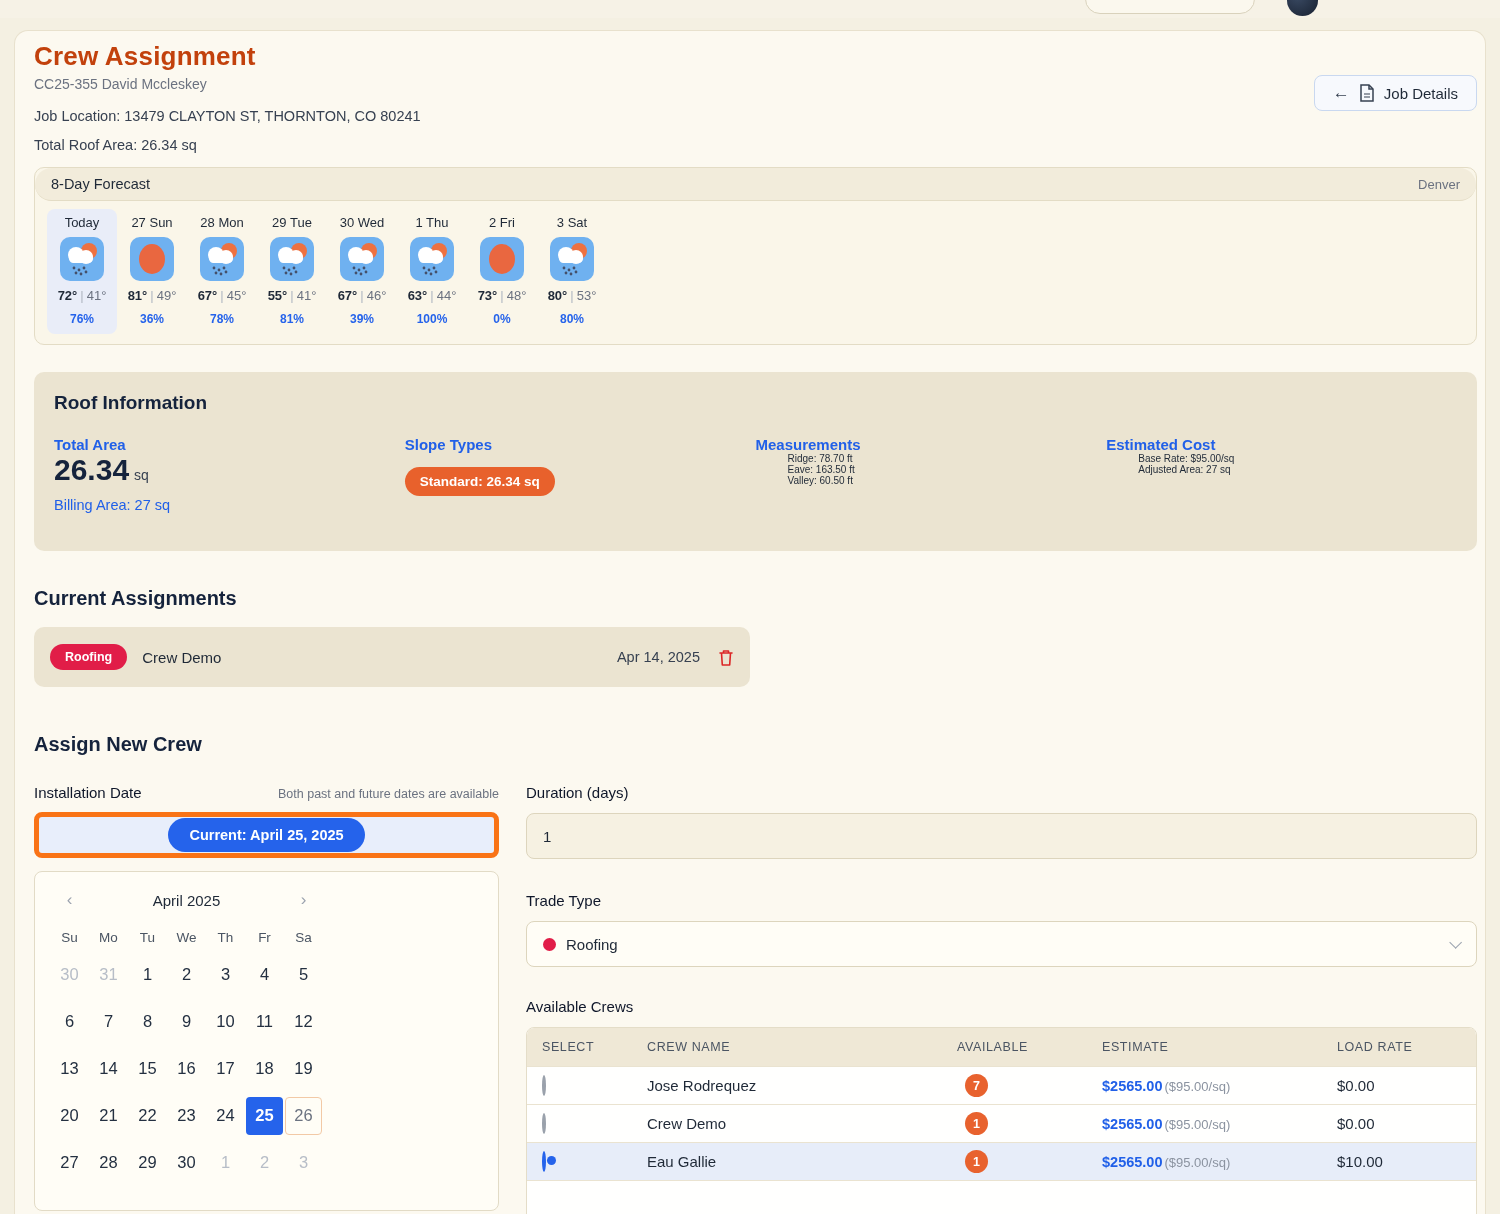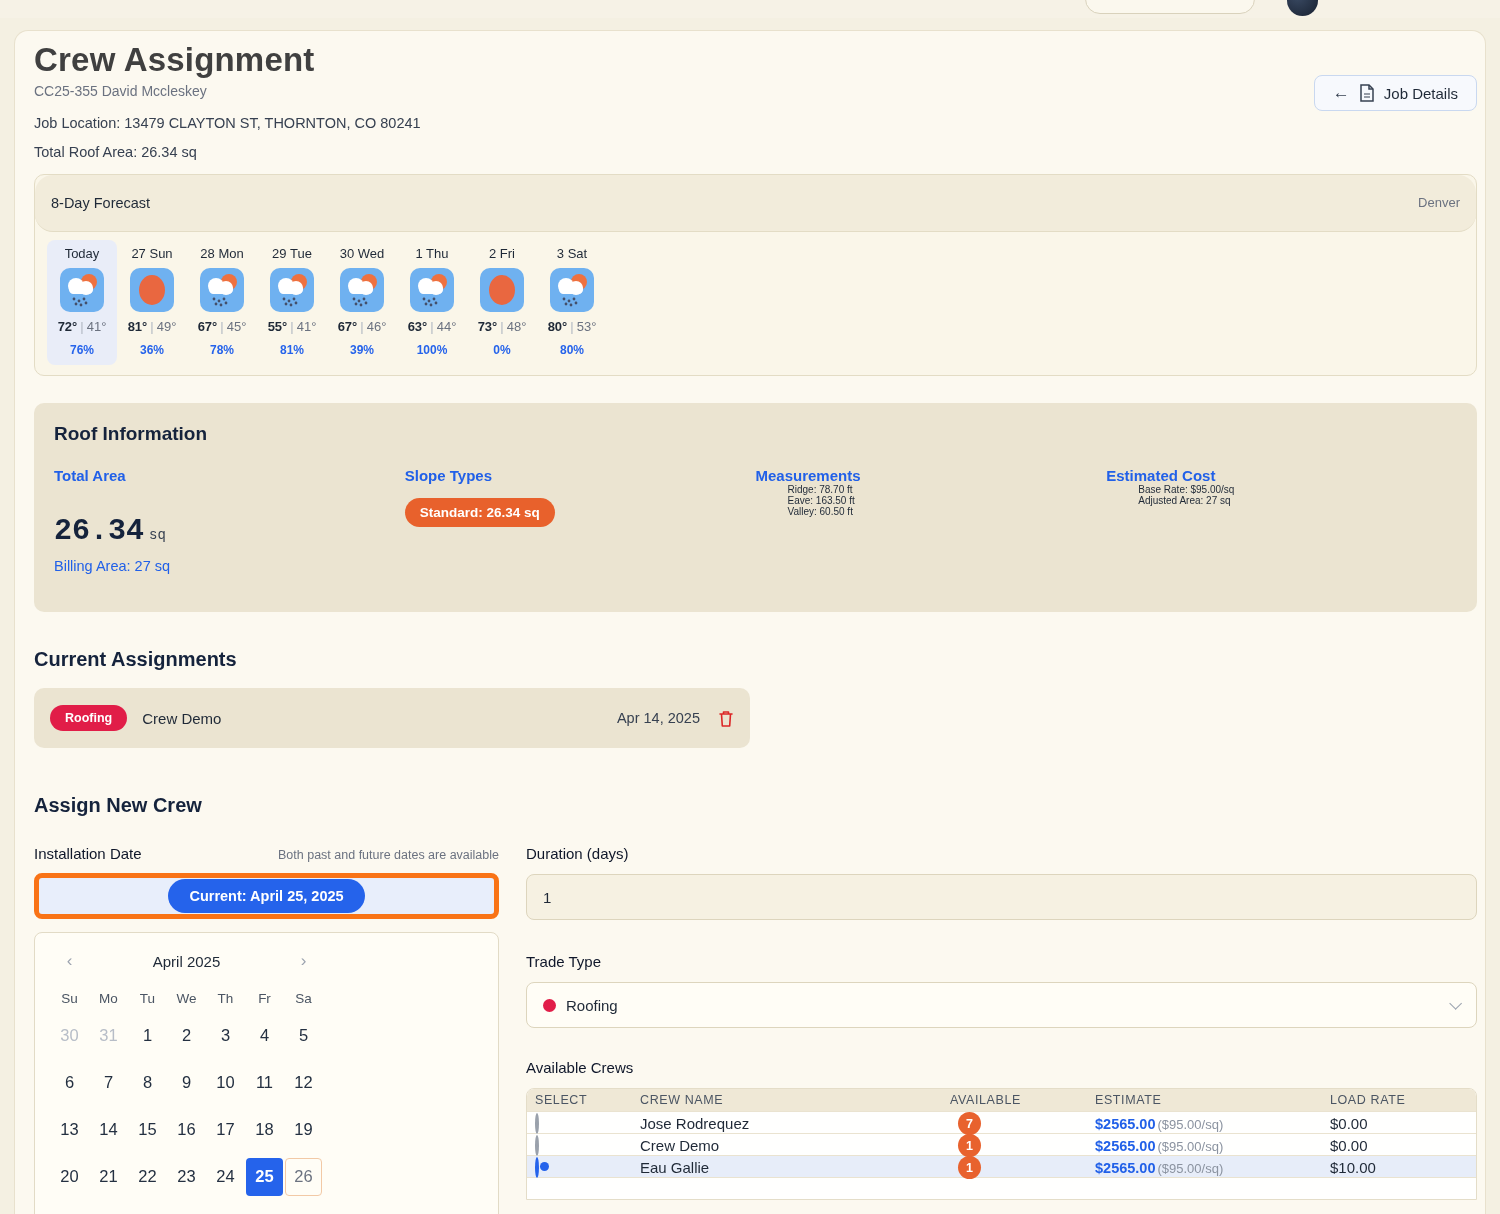--- a/index.html
+++ b/index.html
@@ -16,56 +16,56 @@
     border:1px solid #d9d2bc; border-radius:15px; background:#fbf8ee; padding:0 12px; font-size:13px; color:#6b7280; outline:none;}
   .topbar .avatar { position:absolute; left:1287px; top:-15px; width:31px; height:31px; border-radius:50%;
     background:radial-gradient(circle at 35% 35%, #3a4a63, #17202f); }
   
   .card {
     position:absolute; left:14px; top:30px; width:1472px; height:1250px;
     background:#fcf9f0; border:1px solid #e8e1cd; border-bottom:none;
     border-radius:14px 14px 0 0; padding:10px 8px 0 19px;
   }
   
-  .page-title { font-size:33px; font-weight:bold; color:#404040; letter-spacing:.2px; }
+  .page-title { font-size:26px; font-weight:bold; color:#c2410c; letter-spacing:.2px; }
   .page-subtitle { font-size:14px; color:#6b7280; margin-top:4px; }
   .job-details-btn {
     position:absolute; right:8px; top:44px; height:36px; display:flex; align-items:center; gap:9px;
     background:#f7f9fd; border:1px solid #c9d8f0; border-radius:8px; padding:0 18px;
     font-size:15px; color:#1f2937; cursor:pointer;
   }
   .job-details-btn .back-arrow { font-size:17px; color:#374151; }
   .meta-line { font-size:14.5px; color:#374151; }
   .job-location { margin-top:16px; }
   .total-roof { margin-top:13px; }
   
   .forecast { margin-top:14px; margin-right:0; border:1px solid #e3dcc5; border-radius:10px; background:#faf6e9; overflow:hidden; }
-  .forecast-head { display:flex; justify-content:space-between; align-items:flex-start;
-    background:#f2ecdb; border-bottom:1px solid #e3dcc5; padding:20px 16px;border-radius:18px; }
+  .forecast-head { display:flex; justify-content:space-between; align-items:flex-end;
+    background:#f2ecdb; border-bottom:1px solid #e3dcc5; padding:8px 16px;border-radius:18px; }
   .forecast-title { font-size:14.5px; color:#1f2937; }
   .forecast-city { font-size:13px; color:#6b7280; }
   .forecast-body { display:flex; padding:8px 10px 10px 12px; }
   .day { width:70px; text-align:center; padding:6px 2px 8px; border-radius:8px; }
   .day.today { background:#e9edf8; }
   .day-label { font-size:13px; color:#1f2937; }
   .wx-icon { width:44px; height:44px; border-radius:10px; background:#6fb1f0; margin:7px auto 0; position:relative; overflow:hidden; }
   .wx-icon svg { position:absolute; left:0; top:0; display:none; }
   .wx-icon.wx-sun svg.sun-shape { display:block; }
   .wx-icon.wx-rain-sun svg.rainsun-shape { display:block; }
   .day-temps { margin-top:7px; font-size:13px; }
   .temp-high { font-weight:bold; color:#1f2937; }
   .temp-sep { color:#b0b7c2; margin:0 3px; }
   .temp-low { color:#6b7280; }
   .day-precip { margin-top:9px; font-size:12px; font-weight:bold; color:#2563eb; }
   
   .roof-panel { margin-top:27px; background:#ebe4d1; border-radius:10px; padding:20px 20px 38px; }
   .panel-title { font-size:19px; font-weight:bold; color:#15233c; }
   .roof-grid { display:grid; grid-template-columns:repeat(4,1fr); margin-top:22px; }
   .blue-label { font-size:15px; font-weight:bold; color:#2160e8; }
-  .big-number { margin-top:30px; font-size:30px; font-weight:bold; color:#15233c;font-family:Liberation Mono, monospace; }
+  .big-number { margin-top:0; font-size:30px; font-weight:bold; color:#15233c; }
   .big-number .unit { font-size:14px; font-weight:normal; color:#374151; margin-left:5px; }
   .billing-area { margin-top:10px; font-size:14.5px; color:#2160e8; }
   .slope-pill { display:inline-block; margin-top:14px; background:#e8612c; color:#fff; font-weight:bold;
     font-size:13.5px; padding:7px 15px; border-radius:17px; }
   .measure-line { font-size:10px; color:#1f2937; margin-top:0;padding-left:32px; }
   .total-line { margin-top:10px; font-size:17.5px; font-weight:bold; color:#15233c; }
   .total-line .amount { color:#2160e8; margin-left:6px; }
   
   .section-title { font-size:20px; font-weight:bold; color:#15233c; }
   .current-assignments-title { margin-top:36px; }
@@ -109,21 +109,21 @@
   .trade-label { display:block; margin-top:33px; }
   .trade-select { margin-top:12px; height:46px; background:#fffdf6; border:1px solid #ddd5bd; border-radius:8px;
     display:flex; align-items:center; padding:0 18px 0 16px; cursor:pointer; }
   .trade-dot { width:13px; height:13px; border-radius:50%; background:#e11d48; margin-right:10px; }
   .trade-value { font-size:15px; color:#1f2937; }
   .chevron { margin-left:auto; width:9px; height:9px; border-right:1.6px solid #9ca3af; border-bottom:1.6px solid #9ca3af;
     transform:rotate(45deg) translateY(-3px); }
   .crews-label { display:block; margin-top:31px; }
   
   .crews-table { margin-top:12px; border:1px solid #e4ddc8; border-radius:8px 8px 0 0; overflow:hidden; background:#fff; }
-  .t-row { display:grid; grid-template-columns:105px 310px 145px 235px 1fr; align-items:center; padding-left:8px; height:22px; }
+  .t-row { display:grid; grid-template-columns:105px 310px 145px 235px 1fr; align-items:center; padding-left:15px; height:38px; }
   .t-head { background:#efe8d6; }
   .t-head .t-cell { font-size:12.5px; color:#4b5563; letter-spacing:.6px; }
   .t-body .t-row { background:#fffffe; border-top:1px solid #eae3d0; }
   .t-body .t-row.selected { background:#e7edf9; }
   .t-cell { font-size:15px; color:#1f2937; }
   .radio { width:19px; height:19px; border-radius:50%; border:2px solid #9aa1ab; background:#fff; cursor:pointer; position:relative; }
   .t-row.selected .radio { border-color:#2563eb; }
   .t-row.selected .radio::after { content:""; position:absolute; left:3px; top:3px; width:9px; height:9px; border-radius:50%; background:#2563eb; }
   .avail-badge { display:inline-flex; min-width:23px; height:23px; padding:0 6px; border-radius:12px;
     background:#e8622e; color:#fff; font-size:12.5px; font-weight:bold; align-items:center; justify-content:center; margin-left:8px; }

